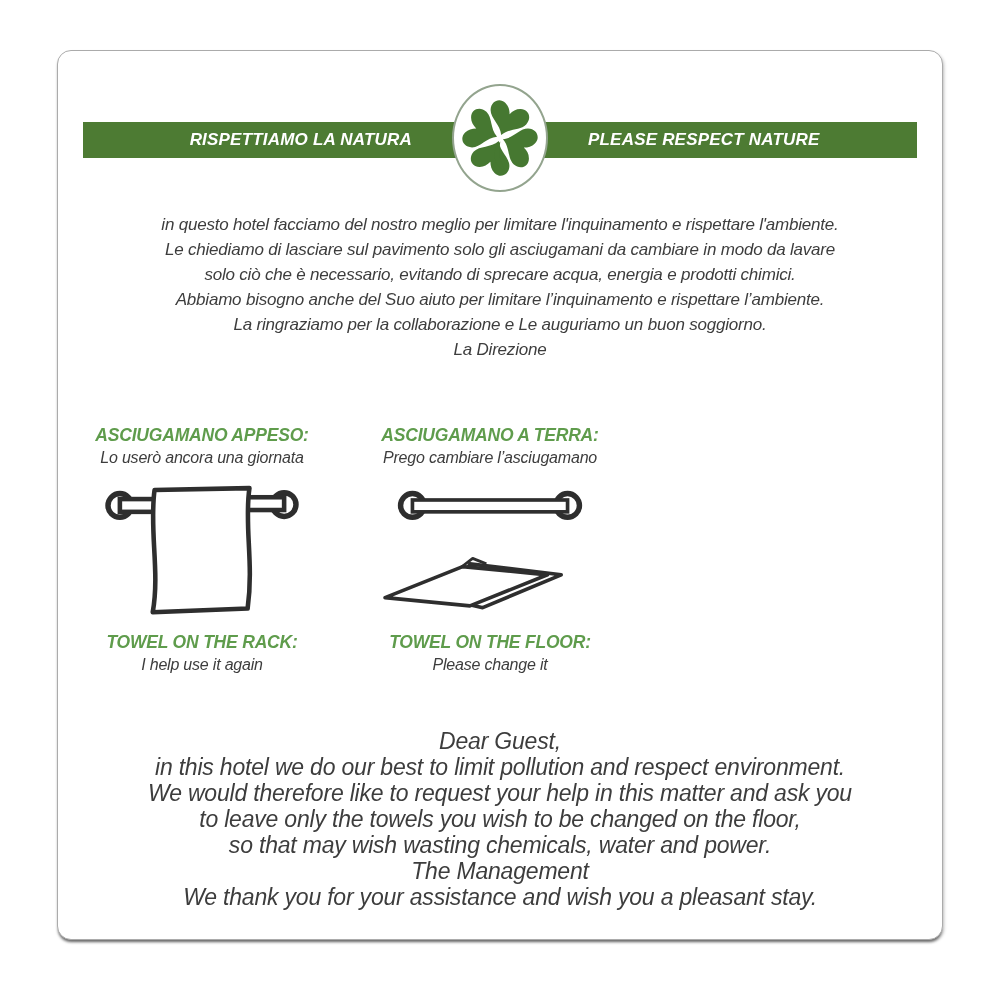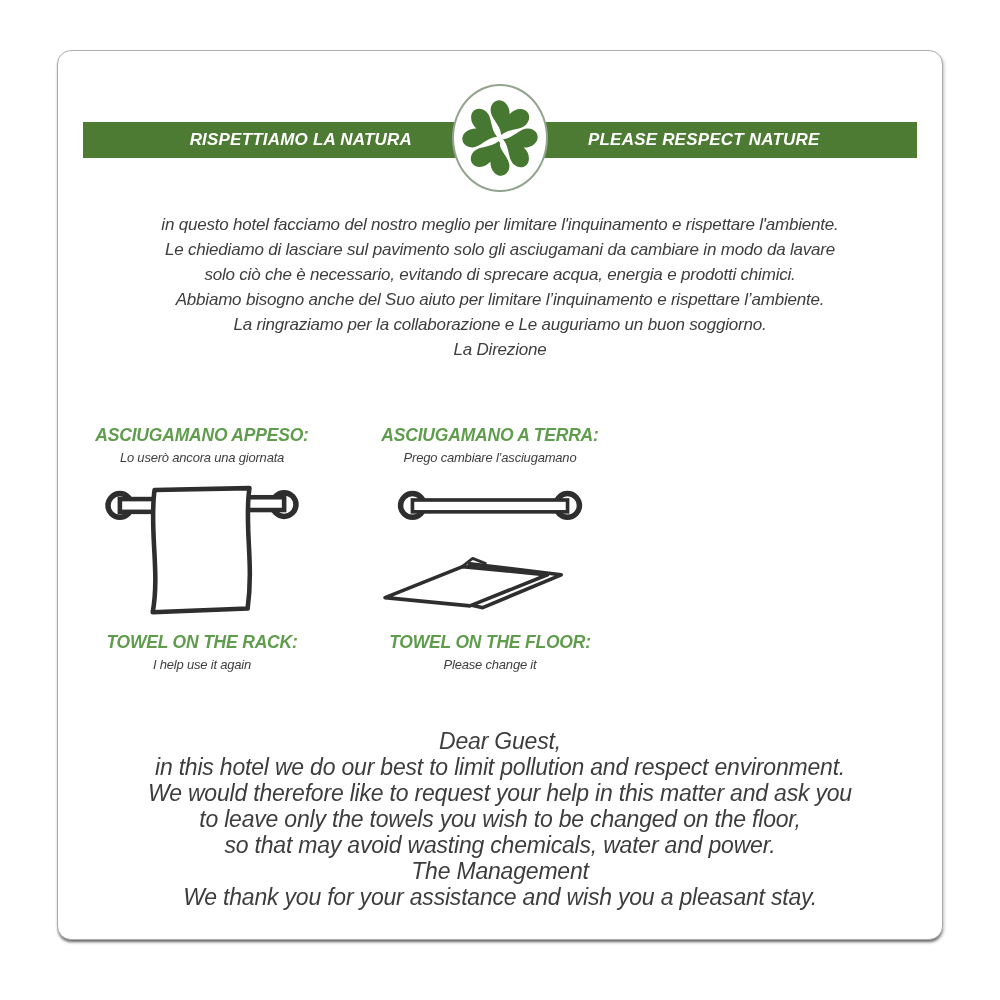--- a/index.html
+++ b/index.html
@@ -84,21 +84,21 @@
   .col-title{
     color:var(--heading-green);
     font-size:17.5px;
     font-weight:bold;
     font-style:italic;
     line-height:22px;
     letter-spacing:-0.2px;
   }
   .col-sub{
     color:var(--body-text);
-    font-size:13px;
+    font-size:16px;
     font-style:italic;
     line-height:23px;
     letter-spacing:-0.2px;
   }
   .col svg.illustration{
     display:block;
     margin:10px auto 6px auto;
     height:146px;
   }
 </style>
@@ -164,18 +164,18 @@
       <div class="col-sub">Please change it</div>
     </div>
 
   </div>
 
   <div class="msg msg-en">
     <div>Dear Guest,</div>
     <div>in this hotel we do our best to limit pollution and respect environment.</div>
     <div>We would therefore like to request  your help in this matter and ask you</div>
     <div>to leave only the towels you wish to be changed on the floor,</div>
-    <div>so that may avoid wasting chemicals, water and power.</div>
+    <div>so that may wish wasting chemicals, water and power.</div>
     <div>The Management</div>
     <div>We thank you for your assistance and wish you a pleasant stay.</div>
   </div>
 
 </div>
 
 </body></html>

